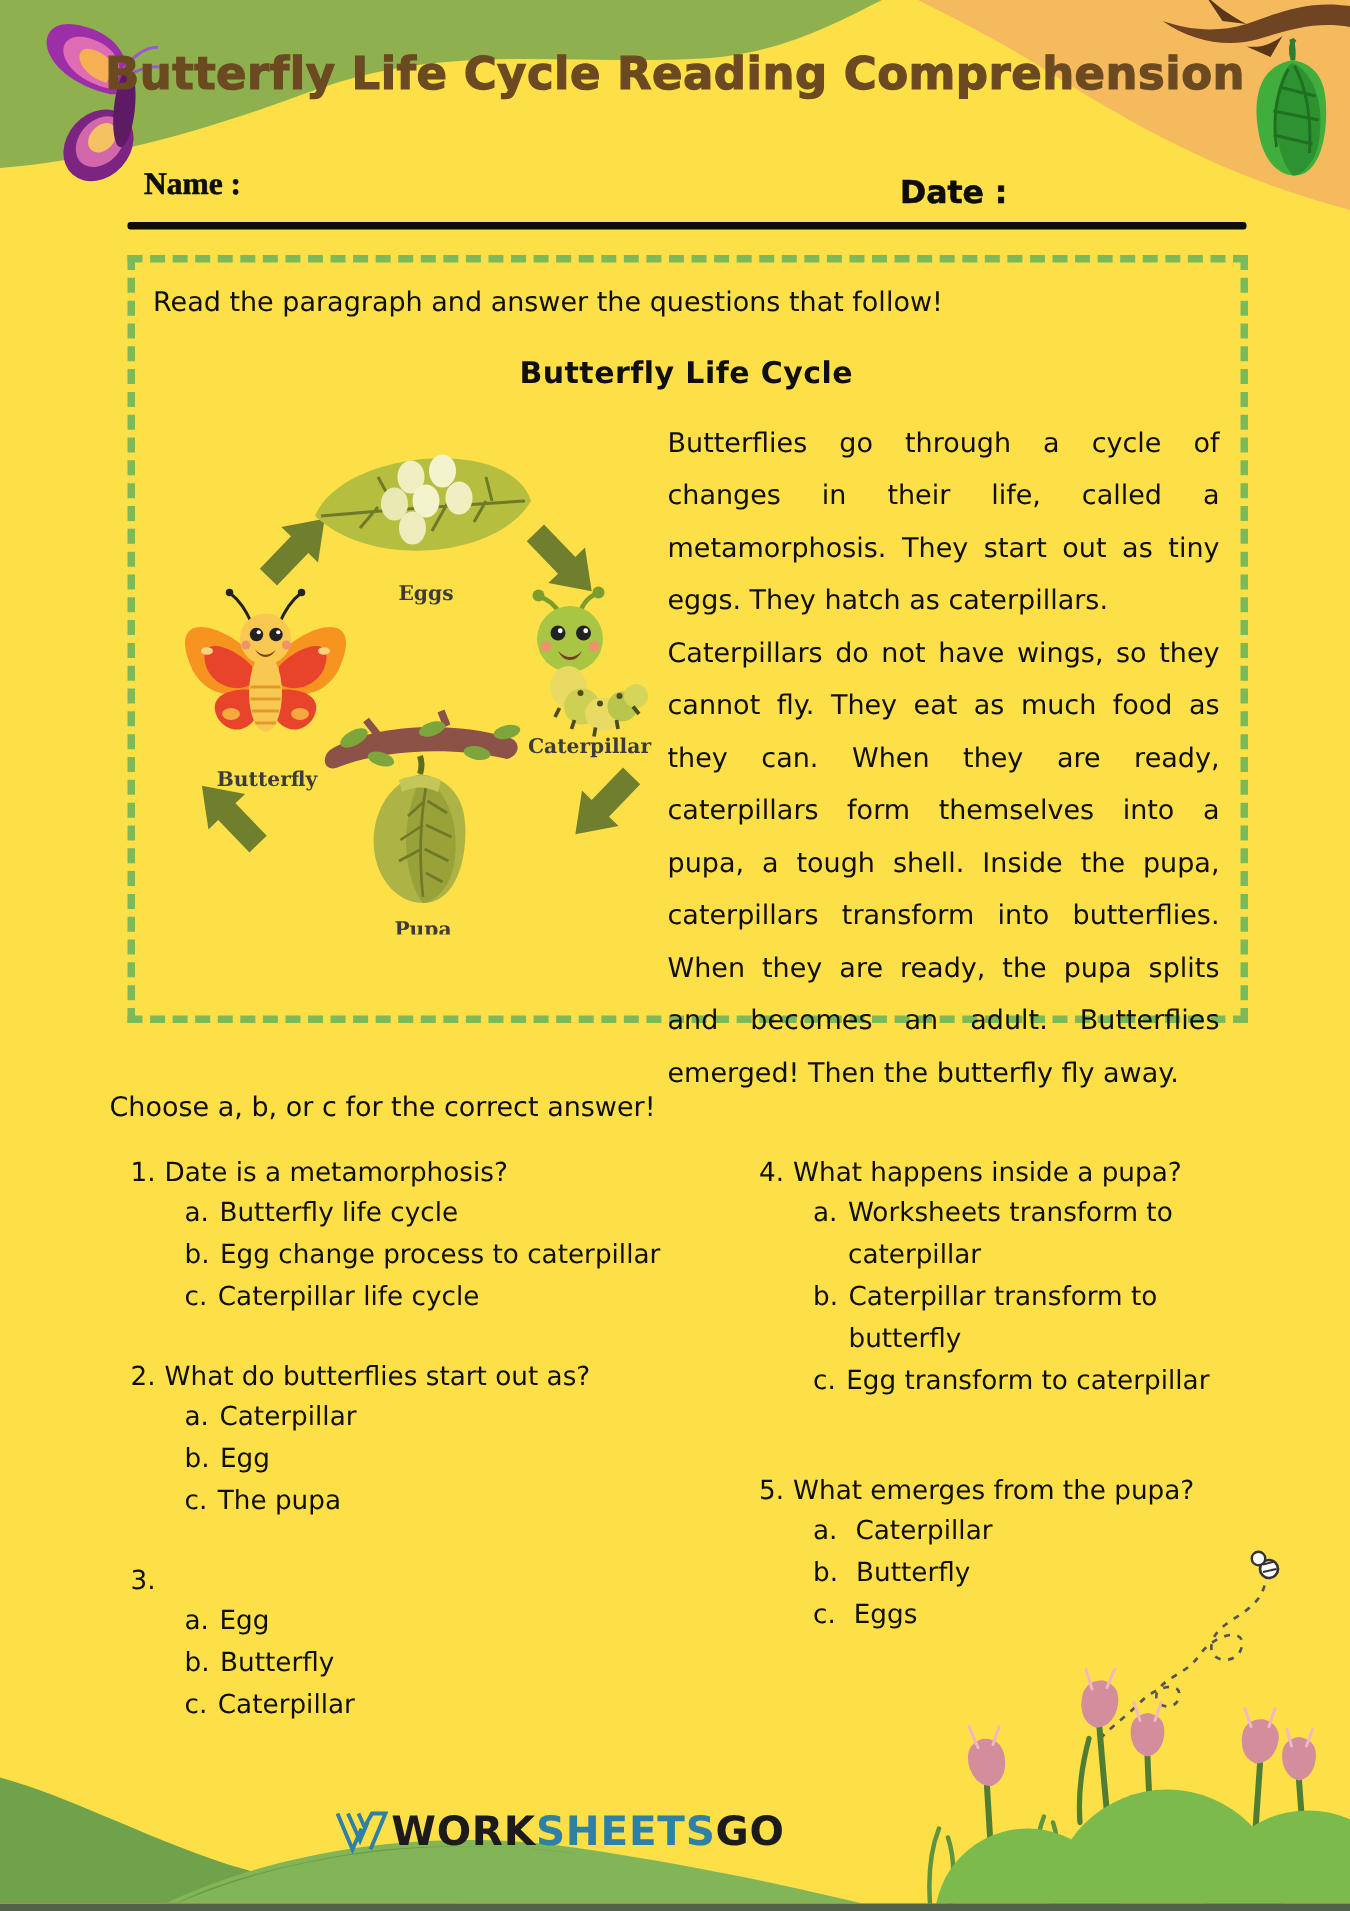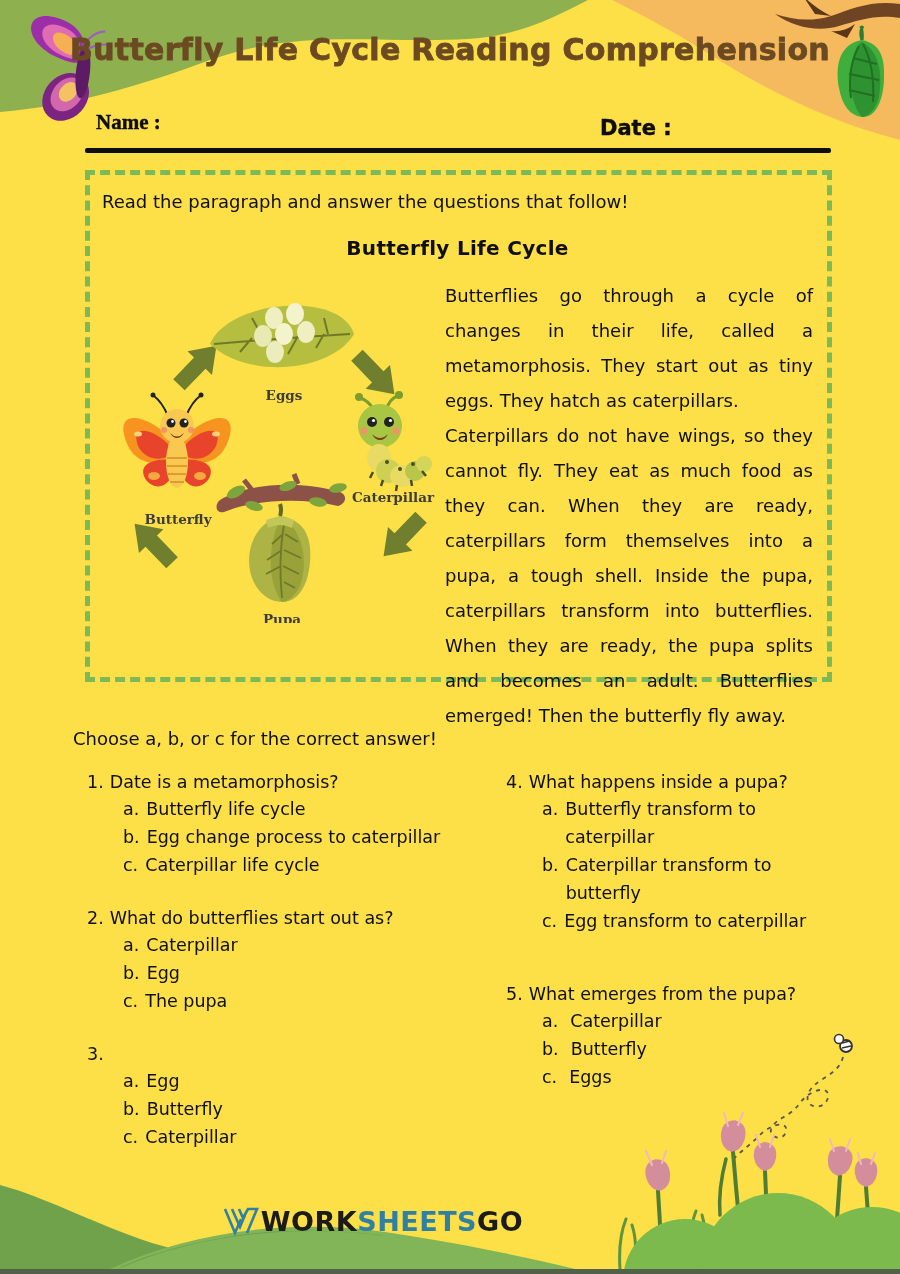--- a/index.html
+++ b/index.html
@@ -280,21 +280,21 @@
       </div>
 
       <div class="col-right">
         <div class="question">
           <div class="q-head">
             <span class="q-num">4.</span>
             <span class="q-text">What happens inside a pupa?</span>
           </div>
           <div class="opt">
             <span class="opt-letter">a.</span>
-            <span class="opt-text">Butterfly transform to caterpillar</span>
+            <span class="opt-text">Worksheets transform to caterpillar</span>
           </div>
           <div class="opt">
             <span class="opt-letter">b.</span>
             <span class="opt-text">Caterpillar transform to butterfly</span>
           </div>
           <div class="opt">
             <span class="opt-letter">c.</span>
             <span class="opt-text">Egg transform to caterpillar</span>
           </div>
         </div>

